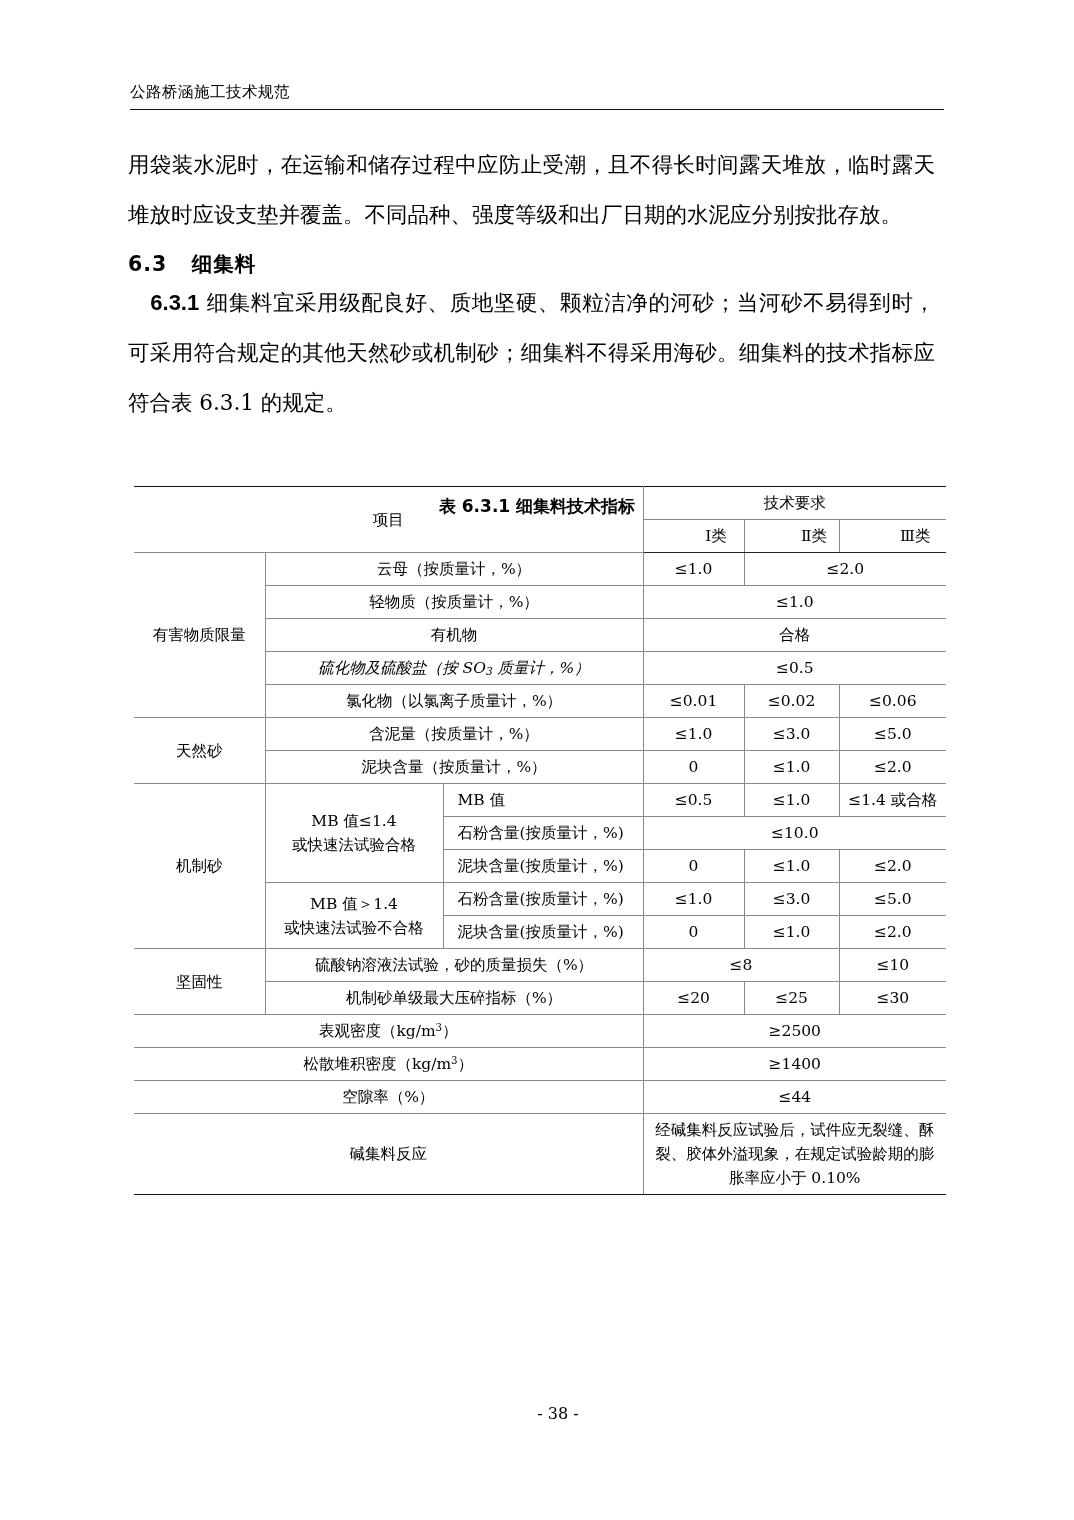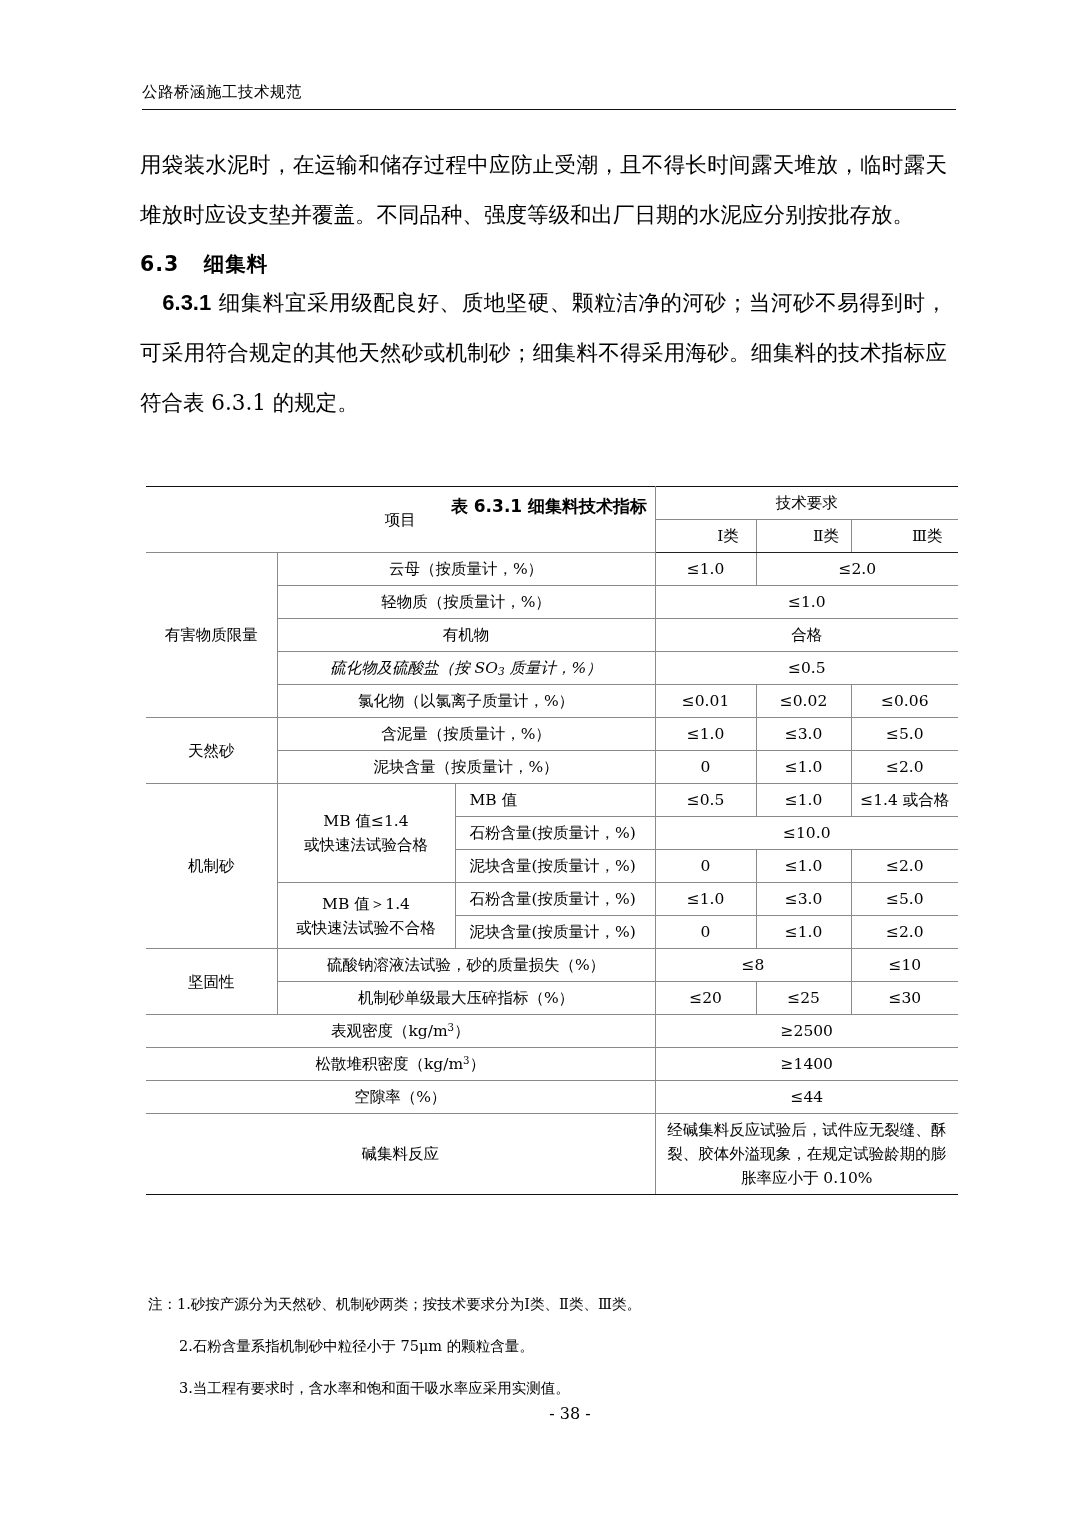--- a/index.html
+++ b/index.html
@@ -4,21 +4,21 @@
 <style>
   html, body { margin:0; padding:0; }
   body {
     width:1074px; height:1520px;
     background:#ffffff;
     font-family:"DejaVu Serif","Liberation Serif",serif;
     color:#000;
     position:relative;
     overflow:hidden;
   }
-  .page { position:absolute; left:12px; top:0; width:992px; height:1520px;border-radius:25px; }
+  .page { position:absolute; left:0; top:0; width:992px; height:1520px;border-radius:25px; }
 
   
   .hdr { position:absolute; left:130px; top:82px; width:814px; }
   .hdr-title { font-size:15.5px; letter-spacing:.5px; padding-bottom:6px; }
   .hdr-rule { border-bottom:1.6px solid #111; width:814px; }
 
   
   .body-wrap { position:absolute; left:128px; top:140px; width:818px; }
   p.para {
     margin:0 11px 0 0;
@@ -246,21 +246,16 @@
             <div>经碱集料反应试验后，试件应无裂缝、酥</div>
             <div>裂、胶体外溢现象，在规定试验龄期的膨</div>
             <div>胀率应小于 0.10%</div>
           </td>
         </tr>
 
       </tbody>
     </table>
   </div>
 
-  <div class="notes">
-    <div class="nline">注：1.砂按产源分为天然砂、机制砂两类；按技术要求分为Ⅰ类、Ⅱ类、Ⅲ类。</div>
-    <div class="nline note-indent">2.石粉含量系指机制砂中粒径小于 75μm 的颗粒含量。</div>
-    <div class="nline note-indent">3.当工程有要求时，含水率和饱和面干吸水率应采用实测值。</div>
-  </div>
 
   <div class="pgnum">- 38 -</div>
 
 </div>
 
 </body></html>

